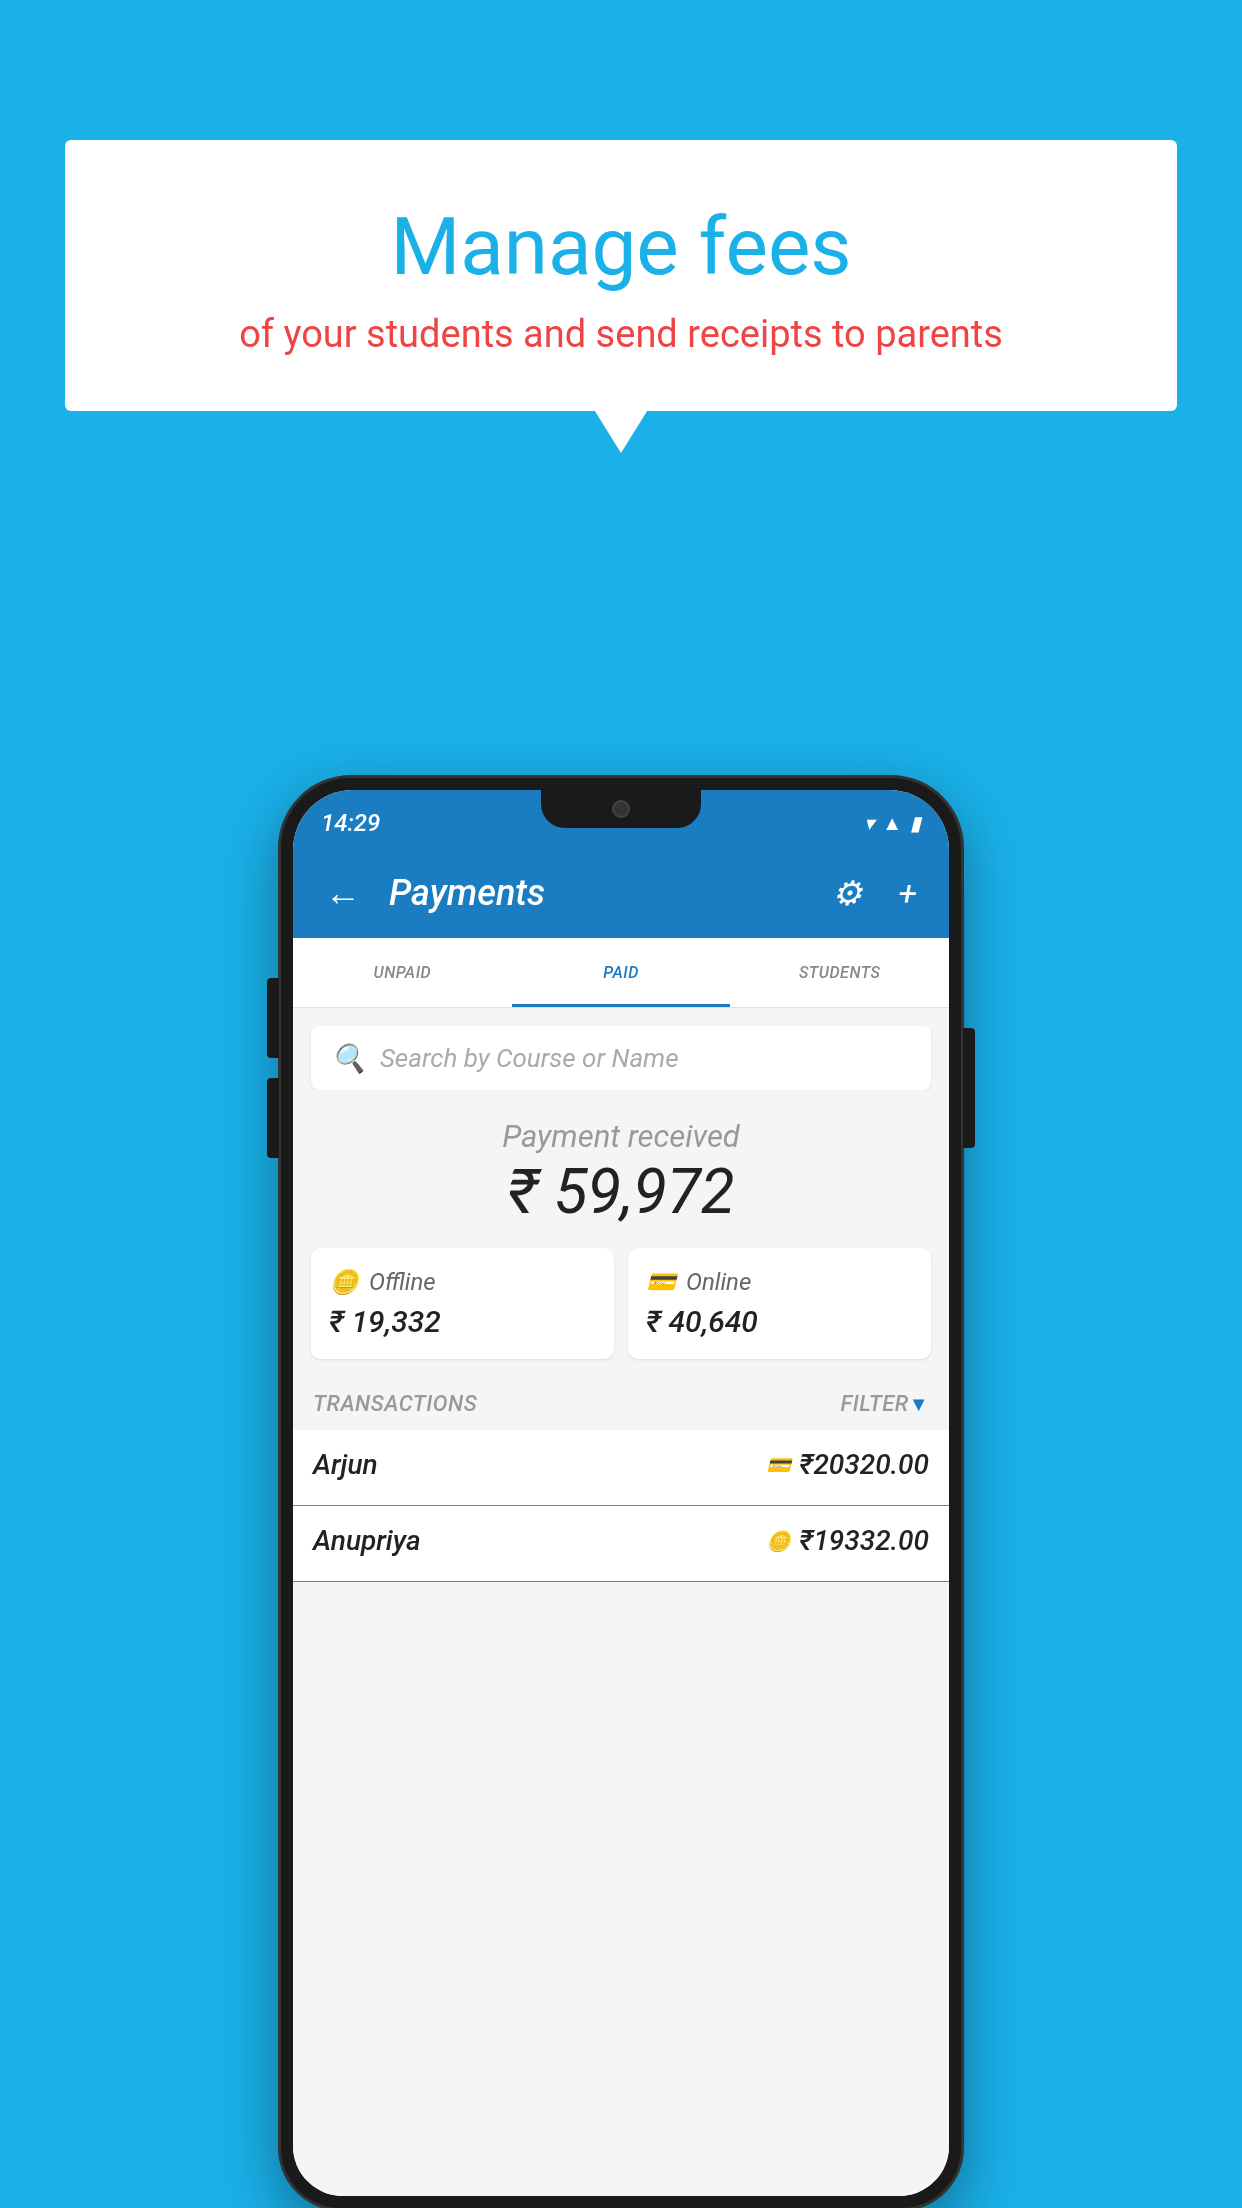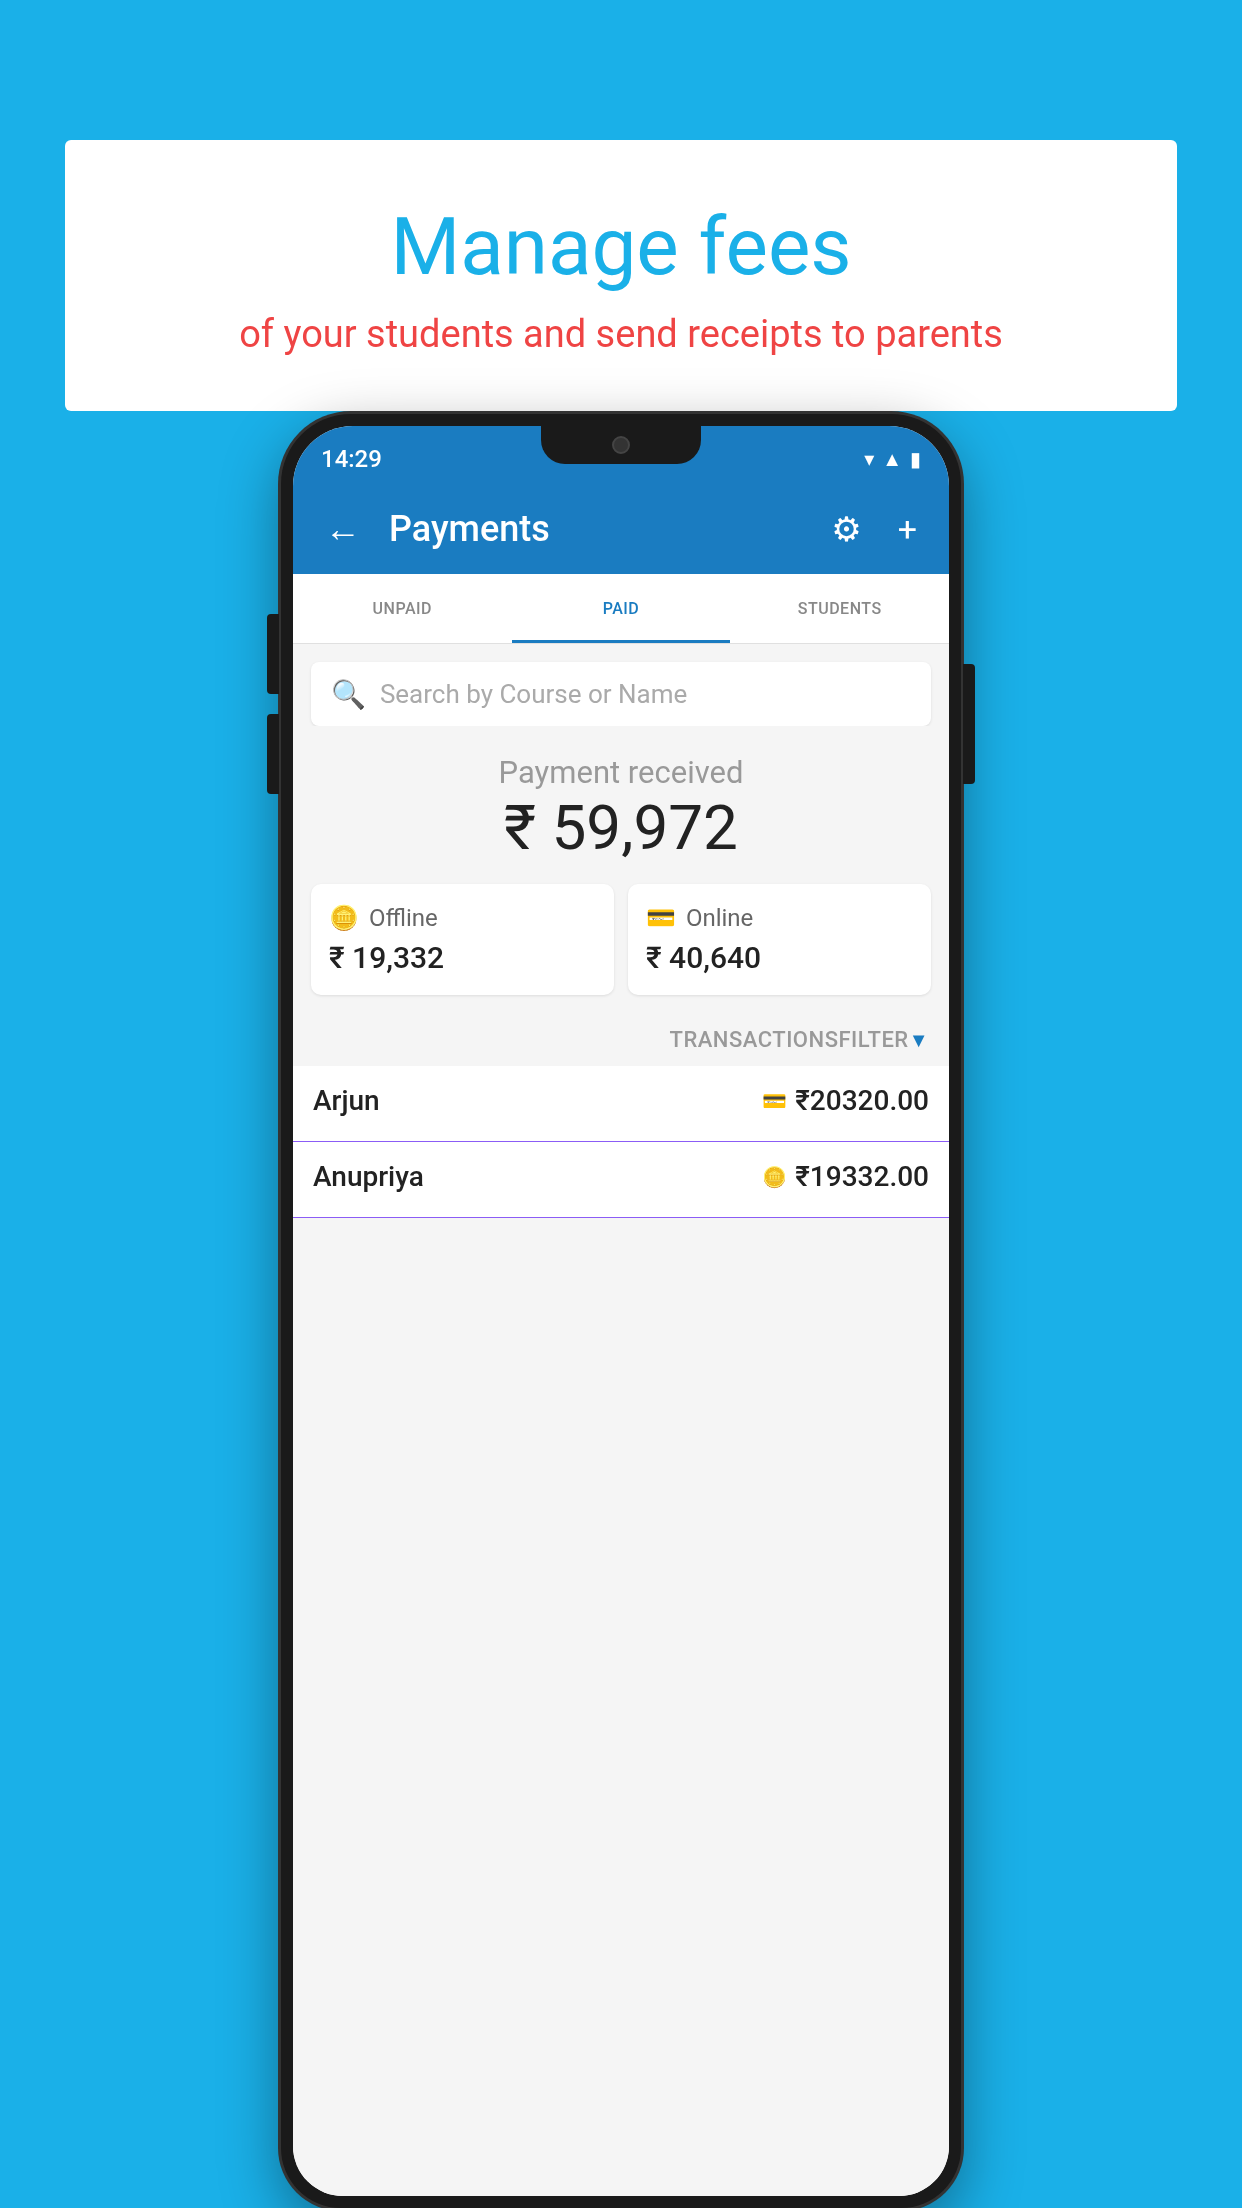--- a/index.html
+++ b/index.html
@@ -55,21 +55,22 @@
       font-weight: 400;
     }
 
     
     .phone-frame {
       position: absolute;
       bottom: 0;
       left: 50%;
       transform: translateX(-50%);
       width: 680px;
-      height: 1794px;
+      height: 1430px;
+      font-style: italic;
     }
 
     .phone-outer {
       width: 100%;
       height: 100%;
       background: #1a1a1a;
       border-radius: 70px 70px 60px 60px;
       padding: 12px;
       position: relative;
       box-shadow: 0 0 0 3px #333, 0 20px 60px rgba(0,0,0,0.4);
@@ -313,21 +314,21 @@
     .card-amount {
       font-size: 30px;
       color: #222;
       font-weight: 500;
     }
 
     
     .transactions-header {
       display: flex;
       align-items: center;
-      justify-content: flex-end;
+      justify-content: space-between;
       padding: 14px 20px;
       background: #f5f5f5;
     }
 
     .transactions-label {
       font-size: 22px;
       color: #999;
       font-weight: 500;
       letter-spacing: 0.5px;
     }

